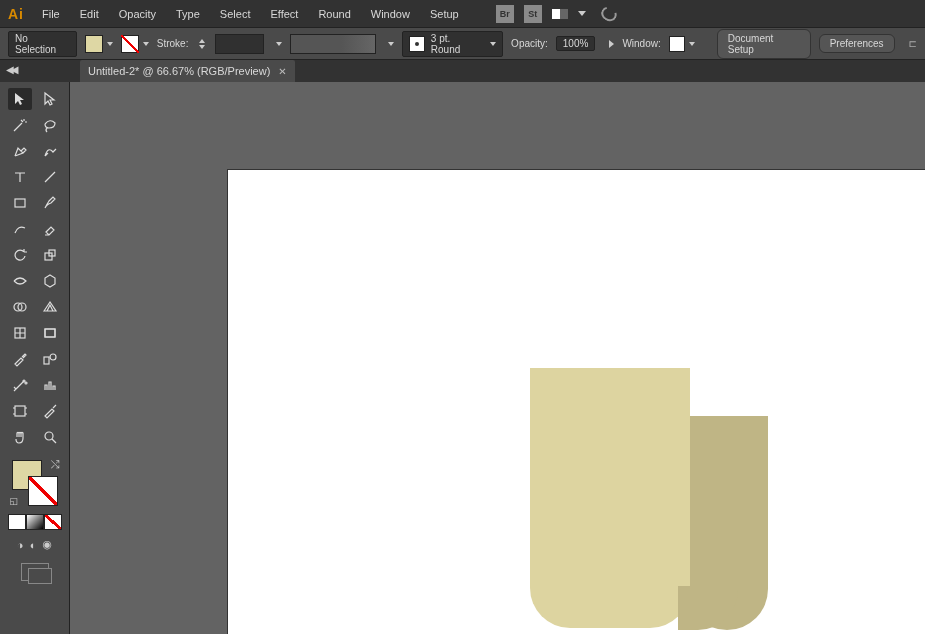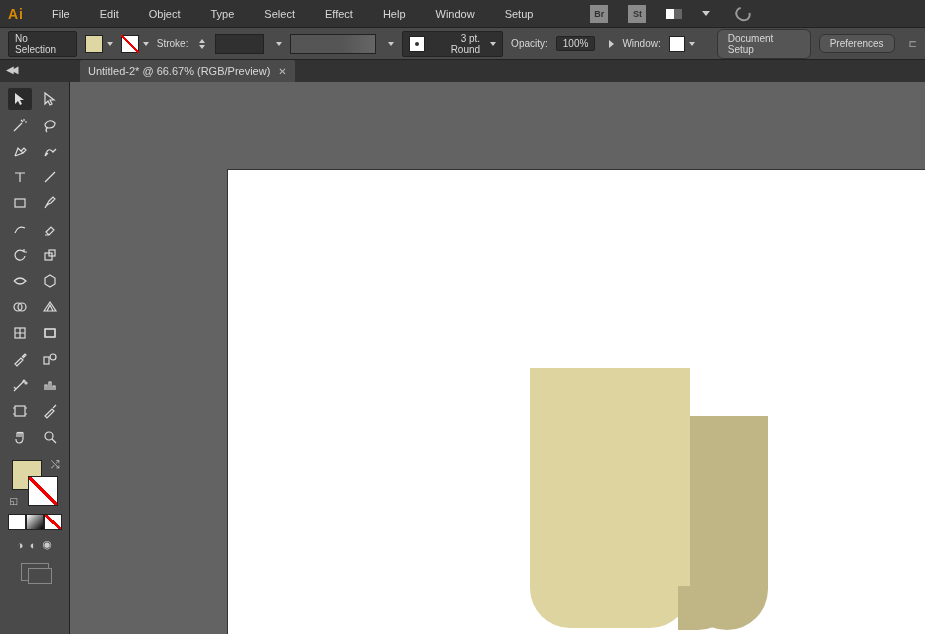--- a/index.html
+++ b/index.html
@@ -1,19 +1,19 @@
 <!DOCTYPE html>
 <html><head>
 <meta charset="utf-8">
 <style>
   html,body{margin:0;padding:0;width:925px;height:634px;overflow:hidden;font-family:"Segoe UI",Tahoma,sans-serif;font-size:11px;color:#d8d8d8;background:#4a4a4a;}
   *{box-sizing:border-box;}
-  .row{display:flex;align-items:center;text-align:right;}
-  
-  #menubar{height:28px;background:#323232;display:flex;align-items:center;padding:0 6px;gap:14px;border-bottom:1px solid #222;}
+  .row{display:flex;align-items:center;}
+  
+  #menubar{height:28px;background:#323232;display:flex;align-items:center;padding:0 6px;gap:4px;border-bottom:1px solid #222;}
   .menu-item{padding:4px 8px;border-radius:2px;cursor:pointer;}
   .logo-ai{font-weight:700;font-size:14px;color:#d98a00;letter-spacing:1px;padding:0 6px 0 2px;}
   .sq-badge{width:18px;height:18px;background:#8a8a8a;color:#323232;font-size:9px;font-weight:700;display:flex;align-items:center;justify-content:center;margin:0 3px;}
   .checker{width:16px;height:10px;background:linear-gradient(90deg,#fff 50%,#666 50%);margin:0 3px;}
   .caret{display:inline-block;width:0;height:0;border-left:4px solid transparent;border-right:4px solid transparent;border-top:5px solid #ccc;margin:0 3px;}
   .swirl{width:16px;height:14px;border-radius:50%;border:2px solid #999;border-top-color:transparent;transform:rotate(30deg);margin-left:8px;}
   
   #controlbar{height:32px;background:#4a4a4a;display:flex;align-items:center;padding:0 8px;gap:8px;border-bottom:1px solid #222;font-size:10px;}
   .ctl-box{background:#303030;border:1px solid #222;padding:1px 6px;border-radius:2px;display:flex;align-items:center;}
   .swatch{width:18px;height:18px;border:1px solid #222;display:inline-block;}
@@ -67,25 +67,25 @@
   .back-shape{position:absolute;left:458px;top:246px;width:82px;height:214px;background:#bfb585;border-radius:0 0 42px 42px;}
   .curl{position:absolute;left:450px;top:416px;width:60px;height:44px;background:#bfb585;border-radius:0 0 40px 0;}
 </style>
 </head>
 <body>
 
 <div id="menubar">
   <span class="logo-ai">Ai</span>
   <span class="menu-item">File</span>
   <span class="menu-item">Edit</span>
-  <span class="menu-item">Object</span>
+  <span class="menu-item">Opacity</span>
   <span class="menu-item">Type</span>
   <span class="menu-item">Select</span>
   <span class="menu-item">Effect</span>
-  <span class="menu-item">Help</span>
+  <span class="menu-item">Round</span>
   <span class="menu-item">Window</span>
   <span class="menu-item">Setup</span>
   <div style="flex:0 0 18px"></div>
   <span class="sq-badge">Br</span>
   <span class="sq-badge">St</span>
   <span class="checker"></span>
   <span class="caret"></span>
   <span class="swirl"></span>
 </div>
 

